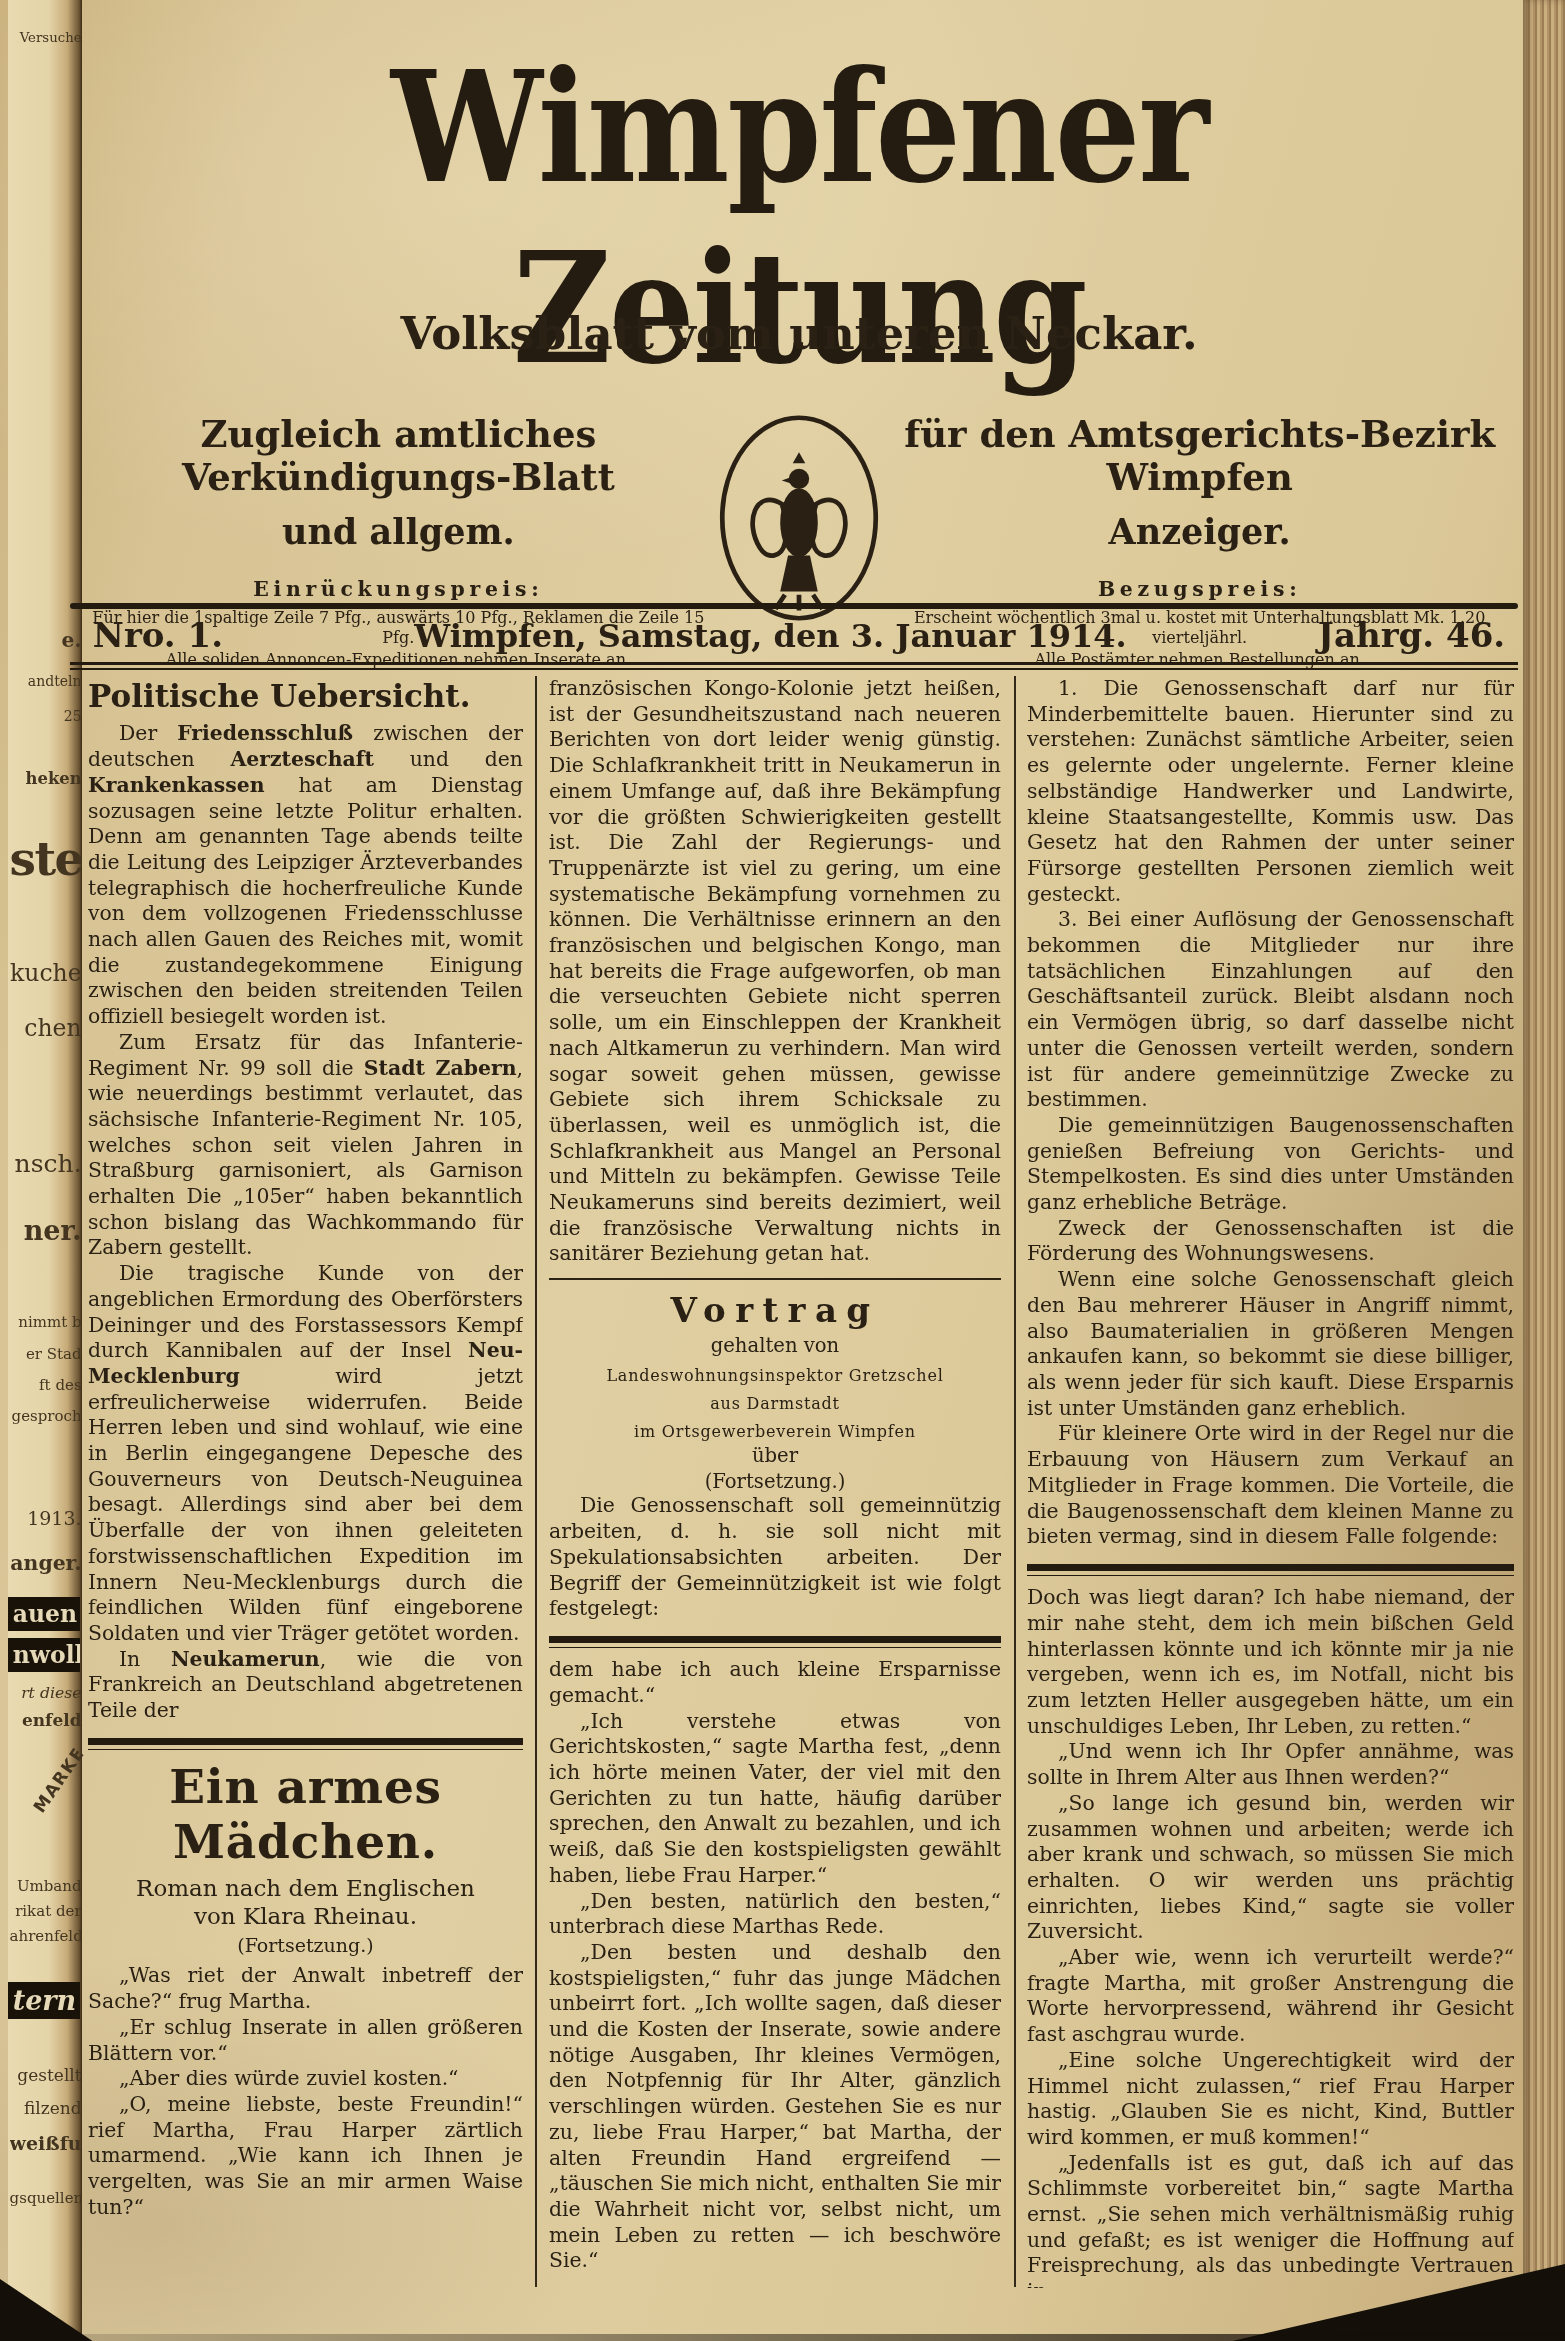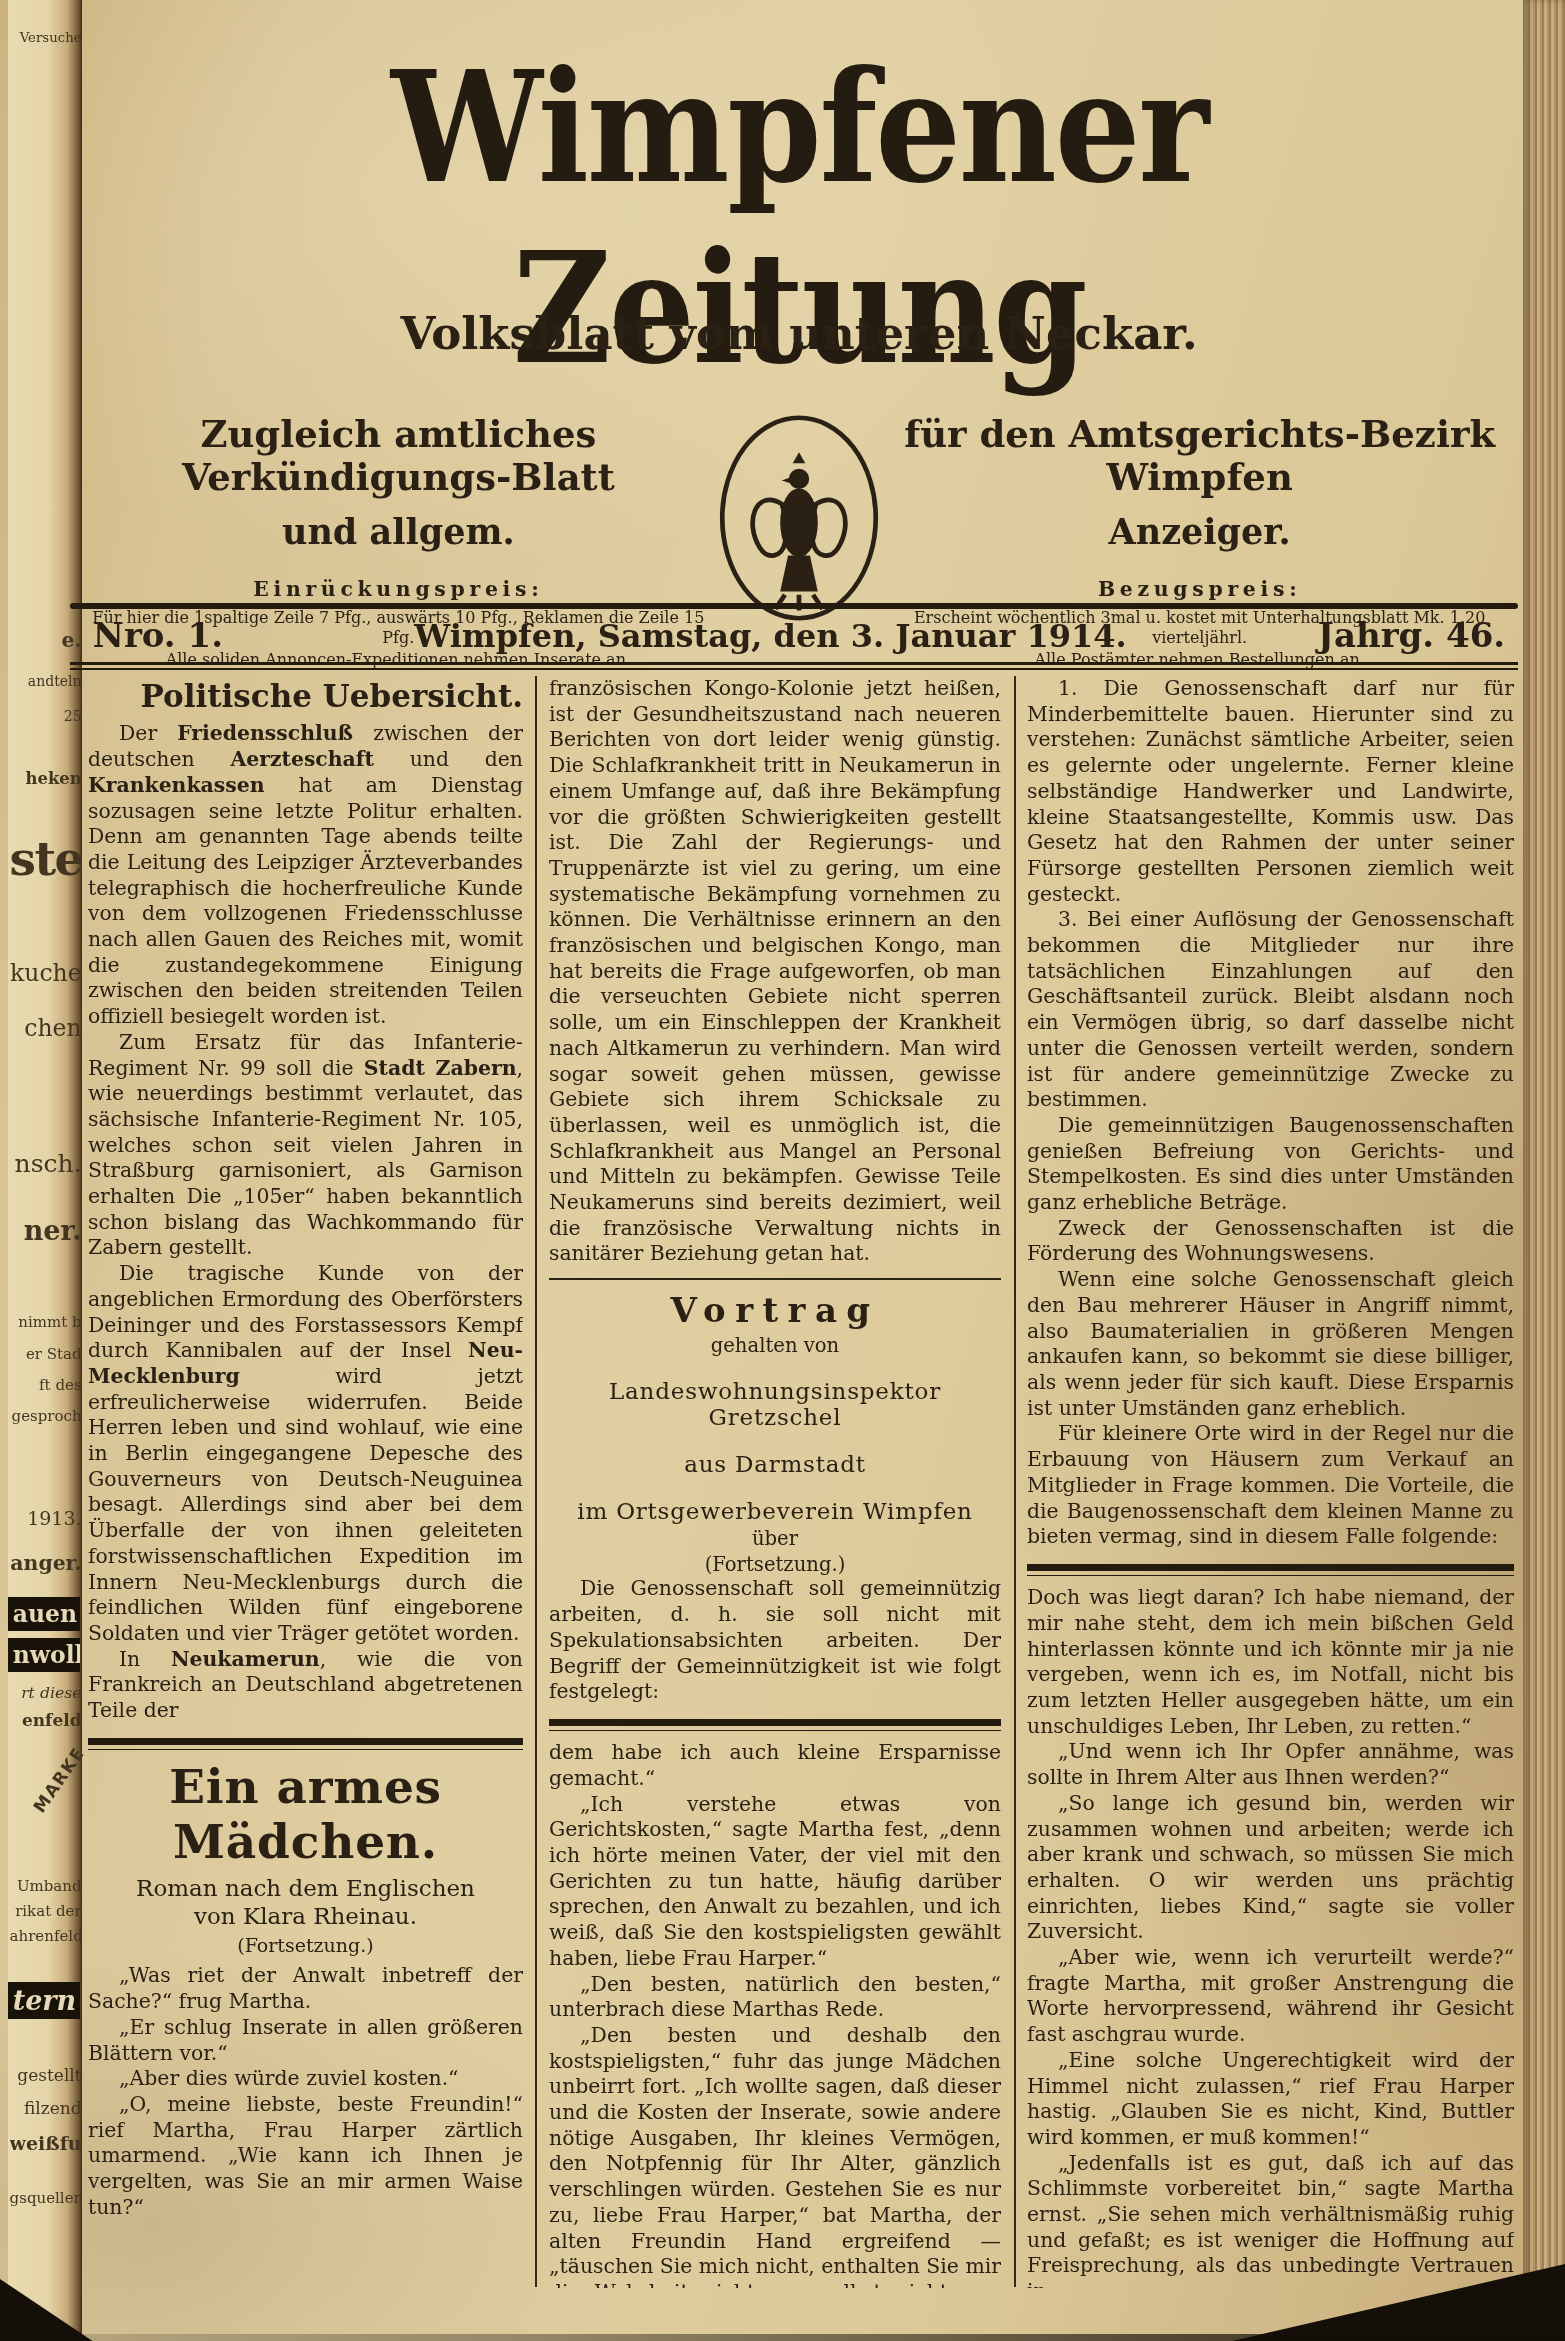--- a/index.html
+++ b/index.html
@@ -75,27 +75,27 @@
   .rule-double i:last-child{height:1.6px;}
   
   .vrule{position:absolute;top:676px;height:1611px;width:2.3px;background:#33291a;}
   .v1{left:535px;} .v2{left:1014px;}
   .col{position:absolute;top:676px;height:1612px;overflow:hidden;text-align:justify;}
   .col1{left:88px;width:435px;}
   .col2{left:549px;width:452px;}
   .col3{left:1027px;width:487px;}
   .col p{margin:0;font-size:20.4px;line-height:1.26;text-indent:31px;}
   .col p.noindent{text-indent:0;}
-  .news-h{font-size:31px;font-weight:bold;text-align:right;margin:1.6px 0 7.8px;}
+  .news-h{font-size:31px;font-weight:bold;text-align:left;margin:1.6px 0 7.8px;}
   .thin-rule{border-top:2.3px solid #2b2216;margin:11px 0 9.4px;}
   .feuill-rule{margin:14px 0 9.4px;border-top:7px solid #241b10;border-bottom:1.6px solid #241b10;height:3.9px;}
   .lect{text-align:center;text-indent:0 !important;}
   .lect-title{font-size:34px;font-weight:bold;letter-spacing:9.4px;margin:3.1px 0 4.7px;}
   .lect-s{font-size:19.6px;margin-top:3.1px;}
-  .lect-m{font-size:23px;margin-top:21px;letter-spacing:0.8px;}
+  .lect-m{font-size:16px;margin-top:9px;letter-spacing:0.8px;}
   .lect-subject{font-size:27px;font-weight:bold;line-height:1.2;margin:6.3px 23.5px 3.1px;}
   .serial-title{font-size:47px;font-weight:bold;text-align:center;margin:3.1px 0 6.3px;letter-spacing:0.8px;}
   .byline{font-size:23px;text-align:center;margin-top:1.6px;}
   .contnote{font-size:19px;text-align:center;margin:4.7px 0 7.8px;}
 </style>
 </head>
 <body>
 
 <div class="page">
 

